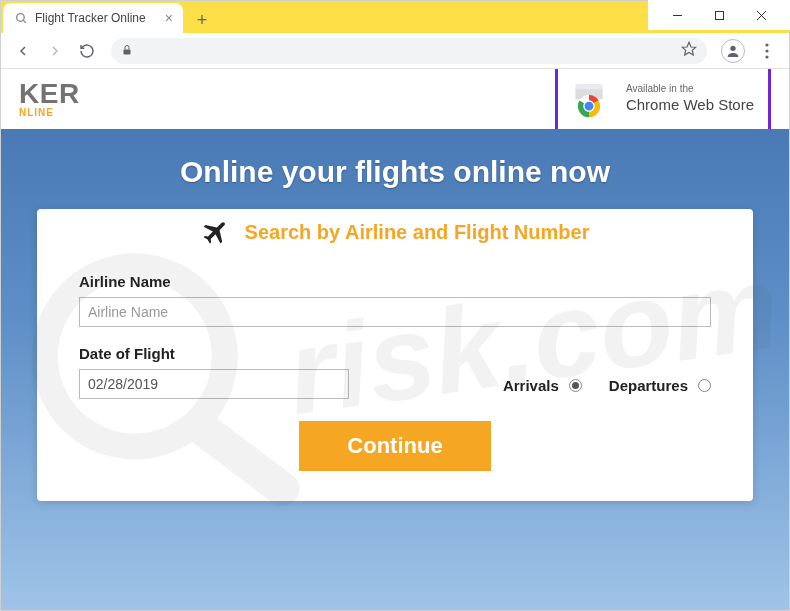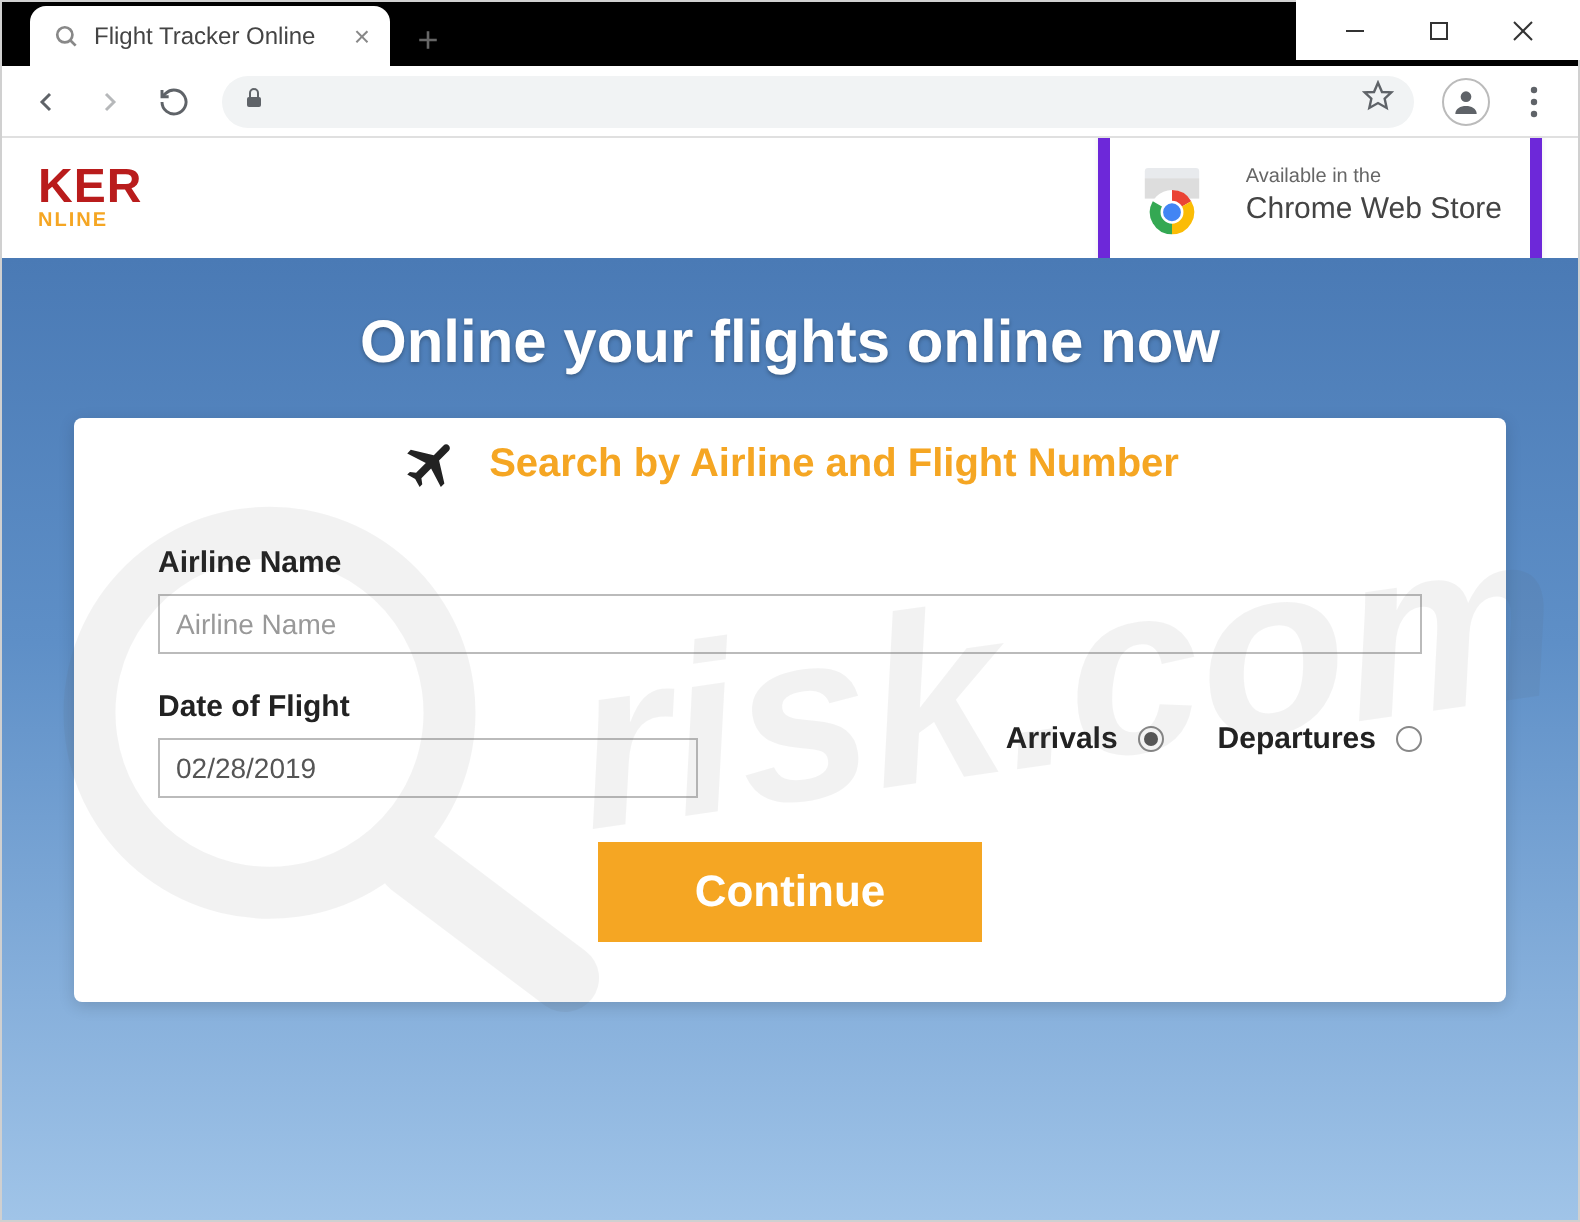--- a/index.html
+++ b/index.html
@@ -4,62 +4,62 @@
   <style>
     * { margin: 0; padding: 0; box-sizing: border-box; font-family: -apple-system, BlinkMacSystemFont, "Segoe UI", Arial, sans-serif; }
     body { background: #f0f0f0; width: 790px; height: 611px; overflow: hidden; }
     
     
     .window { width: 100%; height: 100%; background: #fff; border: 1px solid #d0d0d0; display: flex; flex-direction: column; }
     .titlebar { height: 30px; background: #fff; display: flex; justify-content: flex-end; align-items: center; padding: 0 8px; }
     .win-btn { width: 42px; height: 30px; display: flex; align-items: center; justify-content: center; color: #555; font-size: 13px; cursor: pointer; }
     
     
-    .tabstrip { height: 32px; background: #000000; display: flex; align-items: flex-end; padding-left: 14px; }
+    .tabstrip { height: 32px; background: #fde047; display: flex; align-items: flex-end; padding-left: 2px; }
     .tab { height: 30px; background: #fff; border-radius: 8px 8px 0 0; padding: 0 10px; display: flex; align-items: center; gap: 6px; min-width: 180px; font-size: 12px; color: #444; }
     .tab .fav { width: 16px; height: 16px; display: flex; align-items: center; justify-content: center; color: #888; }
     .tab .close-tab { margin-left: auto; color: #888; font-size: 14px; cursor: pointer; }
     .newtab { width: 26px; height: 26px; display: flex; align-items: center; justify-content: center; margin-left: 6px; color: #666; font-size: 18px; cursor: pointer; }
     
     
     .toolbar { height: 36px; background: #fff; border-bottom: 1px solid #e0e0e0; display: flex; align-items: center; padding: 0 8px; gap: 4px; }
     .nav-btn { width: 28px; height: 28px; display: flex; align-items: center; justify-content: center; color: #5f6368; border-radius: 50%; cursor: pointer; }
     .addr { flex: 1; height: 26px; background: #f1f3f4; border-radius: 13px; display: flex; align-items: center; padding: 0 10px; gap: 8px; margin: 0 6px; }
     .lock { color: #5f6368; font-size: 11px; }
     .star { color: #5f6368; margin-left: auto; cursor: pointer; }
     .profile { width: 24px; height: 24px; display: flex; align-items: center; justify-content: center; color: #5f6368; border: 1px solid #bbb; border-radius: 50%; cursor: pointer; margin: 0 4px; }
     .menu { width: 28px; height: 28px; display: flex; align-items: center; justify-content: center; color: #5f6368; cursor: pointer; }
     
     
     .content { flex: 1; position: relative; overflow: hidden; }
     .topstrip { height: 60px; background: #fff; display: flex; align-items: center; padding: 0 18px; justify-content: space-between; }
     .logo { font-weight: 700; line-height: 1; }
-    .logo-top { color: #b91c1c; font-size: 24px; letter-spacing: 0.5px; }
+    .logo-top { color: #737373; font-size: 28px; letter-spacing: 0.5px; }
     .logo-bot { color: #f5a623; font-size: 10px; letter-spacing: 1px; }
-    .cws-badge { display: flex; align-items: center; gap: 20px; border: 6px solid #6d28d9; padding: 22px 14px; border-radius: 4px; box-shadow: 0 1px 3px rgba(0,0,0,0.08); }
+    .cws-badge { display: flex; align-items: center; gap: 20px; border: 3px solid #6d28d9; padding: 22px 14px; border-radius: 4px; box-shadow: 0 1px 3px rgba(0,0,0,0.08); }
     .cws-icon { width: 34px; height: 34px; position: relative; }
     .cws-text { line-height: 1.25; }
     .cws-avail { font-size: 10px; color: #666; }
     .cws-store { font-size: 15px; color: #444; }
     
     .hero { position: relative; background: linear-gradient(180deg, #4a7ab5 0%, #5e8fc7 40%, #a0c4e8 100%); height: calc(100% - 60px); }
     .hero-title { text-align: center; color: #fff; font-size: 30px; font-weight: 700; padding: 26px 0 20px; text-shadow: 0 1px 2px rgba(0,0,0,0.3); }
     
     .card { background: #fff; margin: 0 36px; border-radius: 4px; padding: 8px 42px 30px; box-shadow: 0 2px 8px rgba(0,0,0,0.15); }
     .card-header { display: flex; align-items: center; justify-content: center; gap: 14px; margin-bottom: 26px; }
     .plane { width: 30px; height: 30px; }
     .card-title { color: #f5a623; font-size: 20px; font-weight: 700; }
     
     .form-row { display: flex; gap: 40px; margin-bottom: 18px; }
     .form-col { flex: 1; }
     .form-label { font-weight: 700; font-size: 15px; color: #222; margin-bottom: 7px; display: block; }
     .form-input { width: 100%; height: 30px; border: 1px solid #bbb; padding: 0 8px; font-size: 14px; color: #555; }
     .form-input::placeholder { color: #999; }
     
-    .row2 { display: flex; gap: 40px; }
+    .row2 { display: flex; align-items: flex-end; gap: 40px; }
     .direction { display: flex; align-items: center; gap: 8px; font-size: 15px; color: #222; margin-bottom: 5px; }
     .direction label { font-weight: 700; margin-right: 2px; }
     .radio { width: 13px; height: 13px; border: 1px solid #888; border-radius: 50%; display: inline-block; position: relative; }
     .radio.checked::after { content: ''; position: absolute; width: 7px; height: 7px; background: #555; border-radius: 50%; top: 2px; left: 2px; }
     
     .continue { display: block; margin: 22px auto 0; background: #f5a623; color: #fff; font-size: 22px; font-weight: 700; padding: 12px 48px; border: none; cursor: pointer; }
     
     
     .watermark { position: absolute; top: 0; left: 0; width: 100%; height: 100%; pointer-events: none; opacity: 0.07; z-index: 999; display: flex; align-items: center; justify-content: center; }
     .watermark svg { transform: rotate(-8deg); }

